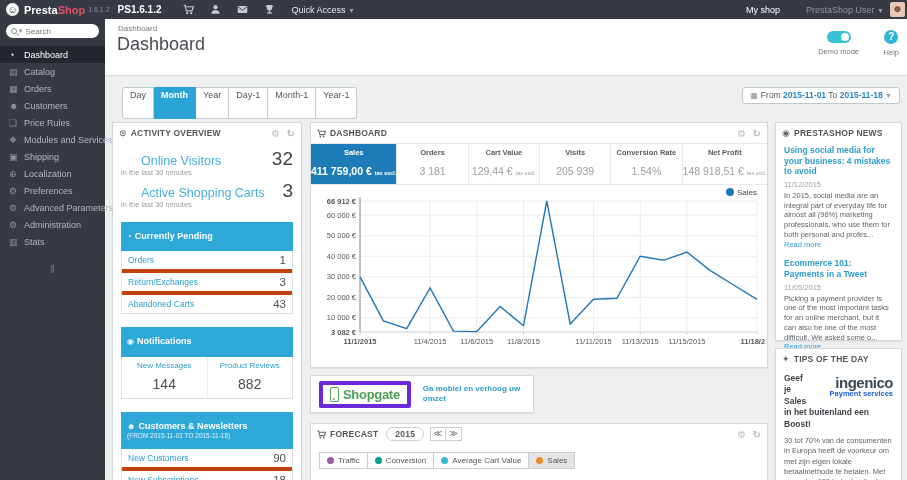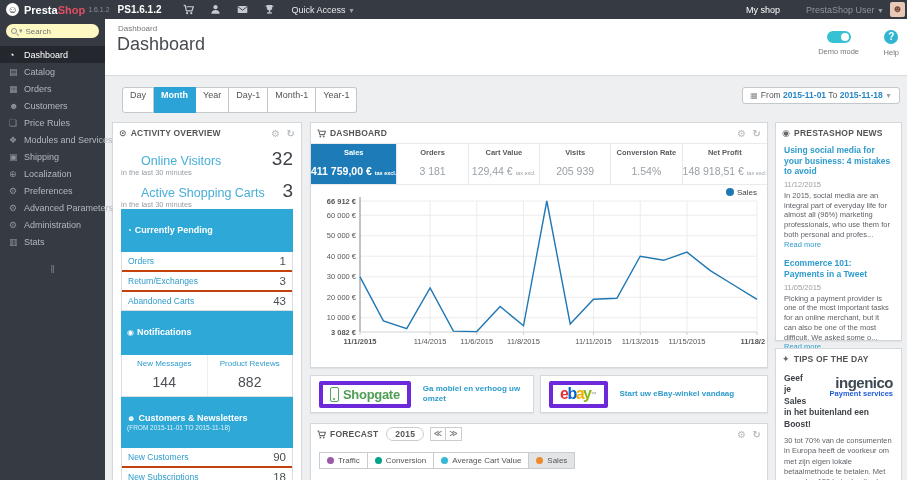--- a/index.html
+++ b/index.html
@@ -20,21 +20,21 @@
   .caret { font-size:7px; color:#9aa0a8; }
   .tb-right { margin-left:auto; display:flex; align-items:center; }
   .tb-link { font-size:9px; color:#d6d9dc; margin-right:22px; cursor:pointer; }
   .tb-link .cicn { font-size:9px; margin-right:3px; }
   .myshop { font-size:9px; color:#fff; margin-right:26px; cursor:pointer; }
   .userlink { font-size:9px; color:#8f969e; margin-right:6px; cursor:pointer; }
   .avatar { width:15px; height:15px; border-radius:2px; background:#e8c9b8; color:#7a4a3a;
     font-size:10px; line-height:14px; text-align:center; margin-right:2px; overflow:hidden; cursor:pointer; }
   
   .sidebar { position:absolute; left:0; top:19px; width:105px; height:461px; background:#363a42; z-index:20; }
-  .searchbox { margin:5px 6px 8px 6px; height:14px; background:#fef9c3; border-radius:8px;
+  .searchbox { margin:5px 6px 8px 6px; height:14px; background:#ffffff; border-radius:8px;
     display:flex; align-items:center; padding:0 5px; }
   .mag { width:6px; height:6px; border:1.3px solid #8a9096; border-radius:50%; position:relative; flex:none; }
   .mag::after { content:""; position:absolute; width:3px; height:1.3px; background:#8a9096;
     transform:rotate(45deg); left:4px; top:5px; }
   .searchbox .caret { margin:0 3px 0 2px; color:#8a9096; }
   .searchbox input { border:none; outline:none; width:55px; font-size:8px; color:#555;
     font-family:inherit; background:transparent; }
   .menu-item { height:17px; display:flex; align-items:center; padding-left:9px; cursor:pointer; }
   .menu-item .mi { width:15px; font-size:9px; color:#8d949c; flex:none; }
   .menu-item .ml { font-size:9px; color:#b2b8bf; white-space:nowrap; }
@@ -51,21 +51,21 @@
   .toggle { width:24px; height:12px; border-radius:7px; background:#37c2d4; position:relative;
     margin:0 auto; cursor:pointer; }
   .toggle::after { content:""; position:absolute; right:2px; top:2px; width:8px; height:8px;
     border-radius:50%; background:#fff; }
   .mini-label { font-size:7.5px; color:#777; margin-top:4px; }
   .help-wrap { position:absolute; right:8px; top:11px; text-align:center; }
   .help-circ { width:14px; height:14px; border-radius:50%; background:#2fb5d2; color:#fff;
     font-size:10px; font-weight:bold; line-height:14px; margin:0 auto; cursor:pointer; }
   
   .tabs { position:absolute; left:17px; top:68px; display:flex; }
-  .tab { height:26px; line-height:15px; padding:0 7px; font-size:9px; color:#555; background:#fff;
+  .tab { height:32px; line-height:15px; padding:0 7px; font-size:9px; color:#555; background:#fff;
     border:1px solid #c3c8cb; border-left:none; cursor:pointer; }
   .tab:first-child { border-left:1px solid #c3c8cb; border-radius:3px 0 0 3px; }
   .tab:last-child { border-radius:0 3px 3px 0; }
   .tab.active { background:#2ba3d6; border-color:#2ba3d6; color:#fff; font-weight:bold; }
   .daterange { position:absolute; right:7px; top:68px; height:17px; background:#fff;
     border:1px solid #c3c8cb; border-radius:3px; font-size:8.5px; color:#555; line-height:15px;
     padding:0 7px; cursor:pointer; }
   .daterange b { color:#2787c5; }
   .cal { font-size:8px; color:#888; margin-right:3px; }
   
@@ -75,27 +75,27 @@
   .panel-h .ph-ico { margin-right:4px; color:#666; font-size:9px; display:flex; }
   .panel-h .ph-ico svg { width:9px; height:9px; }
   .ph-actions { margin-left:auto; color:#b9bdc0; font-size:10px; display:flex; gap:6px; }
   .ph-actions span { cursor:pointer; }
   #p-activity { left:7px; top:103px; width:190px; height:402px; padding:0 0 4px 0; }
   .act-body { padding:2px 8px 0 8px; }
   .big-line { display:flex; align-items:baseline; justify-content:space-between; margin-top:3px;margin-left:20px; }
   .big-line .bl { font-size:12.5px; color:#46aed8; }
   .big-line .bv { font-size:19px; color:#3f4348; }
   .sub { font-size:7.5px; color:#9aa0a5; margin-top:-2px; }
-  .bluehead { background:#2ea8d6; color:#fff; font-size:9px; font-weight:bold; padding:16px 6px;
-    margin-top:0; line-height:1.25; }
+  .bluehead { background:#2ea8d6; color:#fff; font-size:9px; font-weight:bold; padding:9px 6px;
+    margin-top:13px; line-height:1.25; }
   .bluehead .bh-sub { font-size:6.5px; font-weight:normal; color:#dff2fa; display:block; }
   .bluehead .bh-ico { margin-right:3px; font-size:8px; }
   .rowbox { border:1px solid #dcdfe1; border-top:none; }
   .arow { display:flex; justify-content:space-between; align-items:center; padding:3px 6px;
-    border-top:2px solid #c2410c; }
+    border-top:4px solid #c2410c; }
   .arow:first-child { border-top:none; }
   .arow .rl { font-size:8.5px; color:#2e9ccc; cursor:pointer; }
   .arow .rv { font-size:11.5px; color:#4a4e53; }
   .notifbox { border:1px solid #dcdfe1; border-top:none; display:flex; }
   .ncol { flex:1; text-align:center; padding:4px 2px 6px 2px; }
   .ncol + .ncol { border-left:1px solid #eceeef; }
   .ncol .nl { font-size:8px; color:#2e9ccc; cursor:pointer; }
   .ncol .nv { font-size:14px; color:#4a4e53; margin-top:6px; }
   
   #p-dash { left:205px; top:103px; width:458px; height:246px; }
@@ -440,27 +440,20 @@
   </div>
 
   <div class="panel" id="p-shopgate">
     <div class="logobox">
         <span class="sg-phone"></span>
         <span class="sg-text">Shopgate</span>
       </div>
     <div class="mod-link">Ga mobiel en verhoog uw omzet</div>
   </div>
 
-  <div class="panel" id="p-ebay">
-    <div class="logobox">
-        <span class="ebay-text"><span style="color: rgb(229, 50, 56);">e</span><span style="color: rgb(0, 100, 210);">b</span><span style="color: rgb(245, 175, 2);">a</span><span style="color: rgb(134, 184, 23);">y</span></span>
-        <span class="ebay-tm">™</span>
-      </div>
-    <div class="mod-link">Start uw eBay-winkel vandaag</div>
-  </div>
 
   <div class="panel" id="p-forecast">
     <div class="panel-h">
         <span class="ph-ico">
           <svg viewBox="0 0 16 16">
             <path d="M1 2h2l2 8h8l2-6H5" fill="none" stroke="currentColor" stroke-width="1.8"></path>
             <circle cx="6" cy="13.4" r="1.6" fill="currentColor"></circle>
             <circle cx="12" cy="13.4" r="1.6" fill="currentColor"></circle>
           </svg>
         </span>

